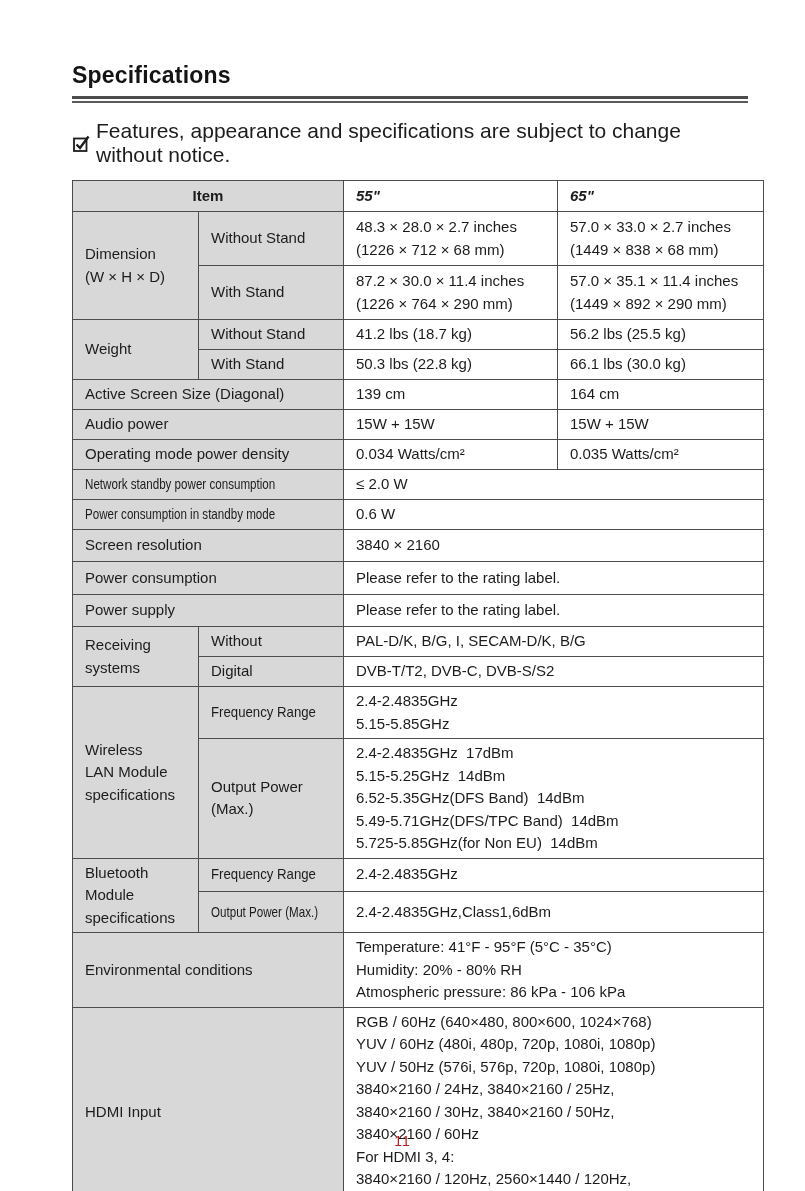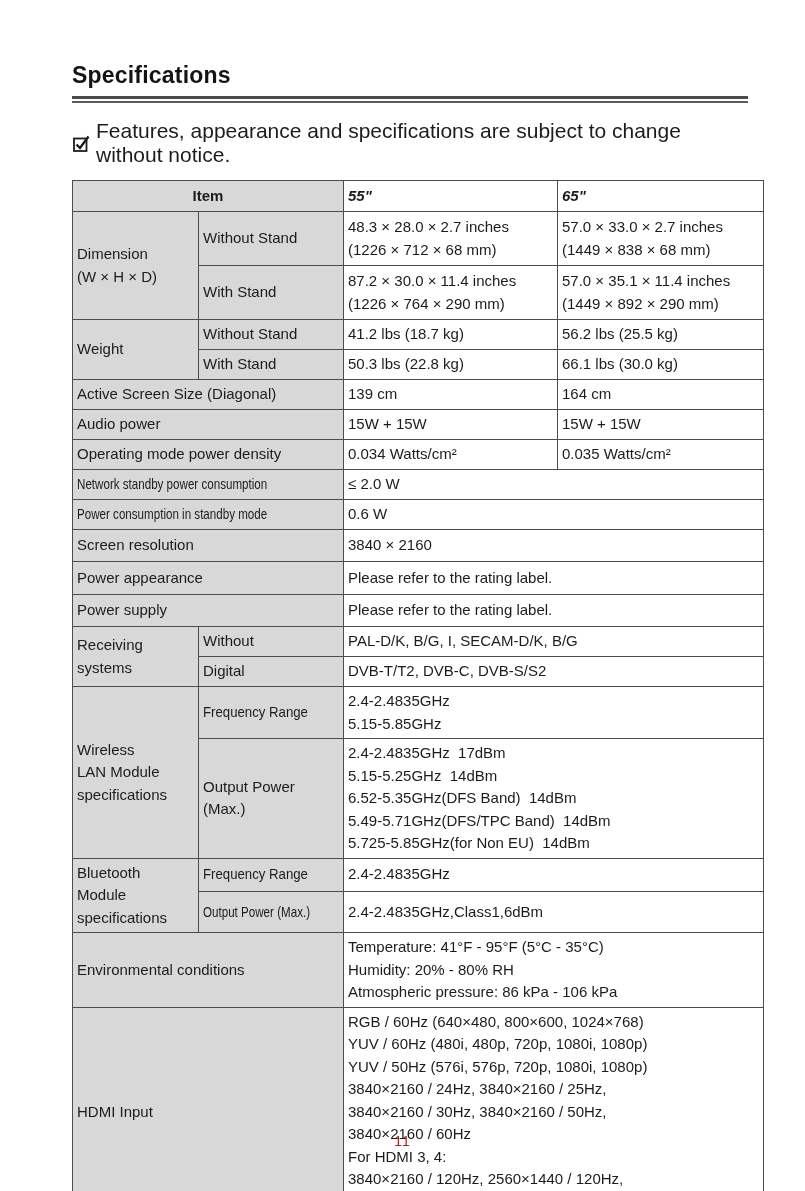--- a/index.html
+++ b/index.html
@@ -21,21 +21,21 @@
   .notice { display:flex; align-items:center; margin:16px 0 13px 0; font-size:21px; }
   .notice svg { margin-right:5px; flex:0 0 auto; }
 
   table.spec {
     border-collapse:collapse; table-layout:fixed;
     width:691px; font-size:15px;
   }
   table.spec td {
     border:1px solid #4c4c4c;
     vertical-align:middle;
-    padding:3px 4px;
+    padding:3px 12px;
     white-space:pre-wrap;
     line-height:1.5;
     overflow:hidden;
   }
   td.lab { background:#d8d8d8; font-weight:normal; padding-left:7px; }
   td.item-head { text-align:center; font-weight:bold; }
   td.size-head { font-weight:bold; font-style:italic; }
   td.val { padding-left:10px; }
   .tight { line-height:1.3; }
   .cond { display:inline-block; transform:scaleX(0.88); transform-origin:left center; white-space:pre; }
@@ -132,21 +132,21 @@
       <td colspan="2" class="lab"><span class="cond2">Power consumption in standby mode</span></td>
       <td colspan="2" class="val">0.6 W</td>
     </tr>
 
     <tr style="height:32px">
       <td colspan="2" class="lab">Screen resolution</td>
       <td colspan="2" class="val">3840 × 2160</td>
     </tr>
 
     <tr style="height:33px">
-      <td colspan="2" class="lab">Power appearance</td>
+      <td colspan="2" class="lab">Power consumption</td>
       <td colspan="2" class="val">Please refer to the rating label.</td>
     </tr>
 
     <tr style="height:32px">
       <td colspan="2" class="lab">Power supply</td>
       <td colspan="2" class="val">Please refer to the rating label.</td>
     </tr>
 
     <tr style="height:30px">
       <td rowspan="2" class="lab">Receiving

